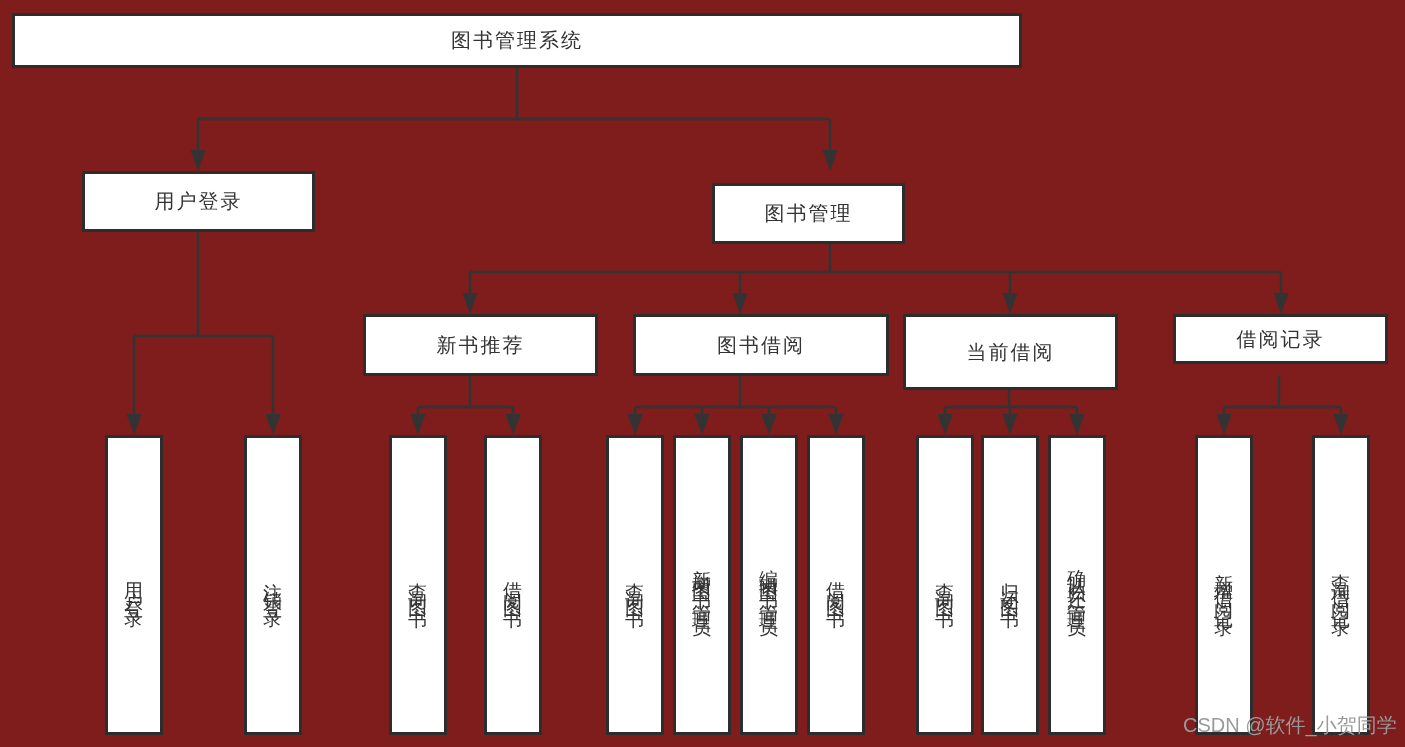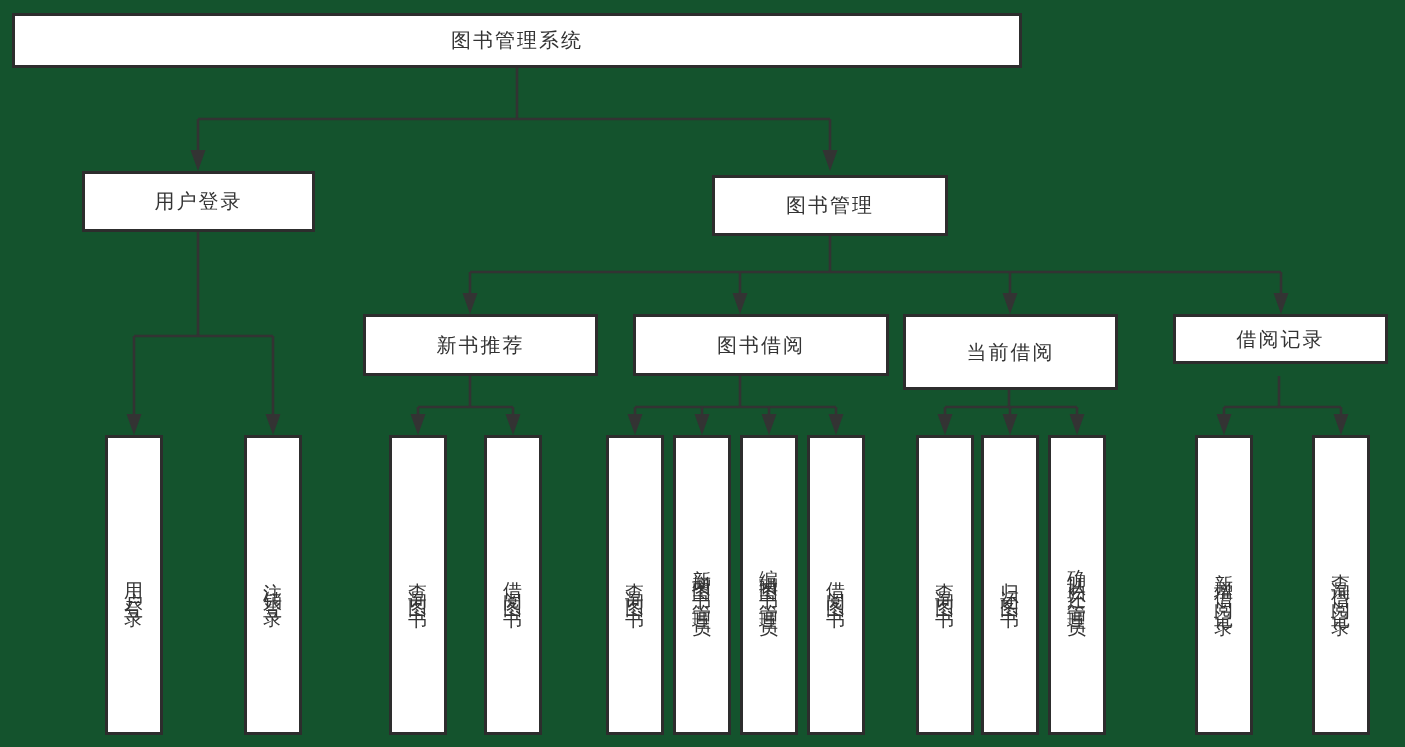--- a/index.html
+++ b/index.html
@@ -1,20 +1,20 @@
 <!DOCTYPE html>
 <html><head>
 <meta charset="utf-8">
 <style>
   html, body { margin: 0; padding: 0; background: #ffffff; }
   .canvas {
     position: relative;
     width: 1405px;
     height: 747px;
-    background: #14532d;
+    background: #7f1d1d;
     font-family: "Liberation Sans", sans-serif;
     overflow: hidden;
   }
   svg.connectors {
     position: absolute;
     left: 0; top: 0;
     width: 1405px; height: 747px;
     pointer-events: none;
   }
   .node {
@@ -105,21 +105,21 @@
       <polygon points="1069.5,414 1084.5,414 1077,435" fill="#333333"></polygon>
       <line x1="1224" y1="407" x2="1224" y2="419" stroke="#333333" stroke-width="2.6"></line>
       <polygon points="1216.5,414 1231.5,414 1224,435" fill="#333333"></polygon>
       <line x1="1341" y1="407" x2="1341" y2="419" stroke="#333333" stroke-width="2.6"></line>
       <polygon points="1333.5,414 1348.5,414 1341,435" fill="#333333"></polygon>
     </svg>
 
   <div class="node h-node" style="left:12px; top:13px; width:1010px; height:55px;">图书管理系统</div>
 
   <div class="node h-node" style="left:82px; top:171px; width:233px; height:61px;">用户登录</div>
-  <div class="node h-node" style="left:712px; top:175px; width:236px; height:61px;font-family:Liberation Serif, serif;">图书管理</div>
+  <div class="node h-node" style="left:712px; top:183px; width:193px; height:61px;font-family:Liberation Serif, serif;">图书管理</div>
 
   <div class="node h-node" style="left:363px; top:314px; width:235px; height:62px;">新书推荐</div>
   <div class="node h-node" style="left:633px; top:314px; width:256px; height:62px;">图书借阅</div>
   <div class="node h-node" style="left:903px; top:314px; width:215px; height:76px;">当前借阅</div>
   <div class="node h-node" style="left:1173px; top:314px; width:215px; height:50px;">借阅记录</div>
 
   <div class="node v-node" style="left:105px; top:435px; width:58px; height:300px;">用户登录</div>
   <div class="node v-node" style="left:244px; top:435px; width:58px; height:300px;">注销登录</div>
 
   <div class="node v-node" style="left:389px; top:435px; width:58px; height:300px;">查询图书</div>
@@ -130,14 +130,15 @@
   <div class="node v-node long" style="left:740px; top:435px; width:58px; height:300px;">编辑图书（管理员）</div>
   <div class="node v-node" style="left:807px; top:435px; width:58px; height:300px;">借阅图书</div>
 
   <div class="node v-node" style="left:916px; top:435px; width:58px; height:300px;">查询图书</div>
   <div class="node v-node" style="left:981px; top:435px; width:58px; height:300px;">归还图书</div>
   <div class="node v-node long" style="left:1048px; top:435px; width:58px; height:300px;">确认归还（管理员）</div>
 
   <div class="node v-node" style="left:1195px; top:435px; width:58px; height:300px;">新增借阅记录</div>
   <div class="node v-node" style="left:1312px; top:435px; width:58px; height:300px;">查询借阅记录</div>
 
+  <div class="watermark">CSDN @软件_小贺同学</div>
 
 </div>
 
 </body></html>

